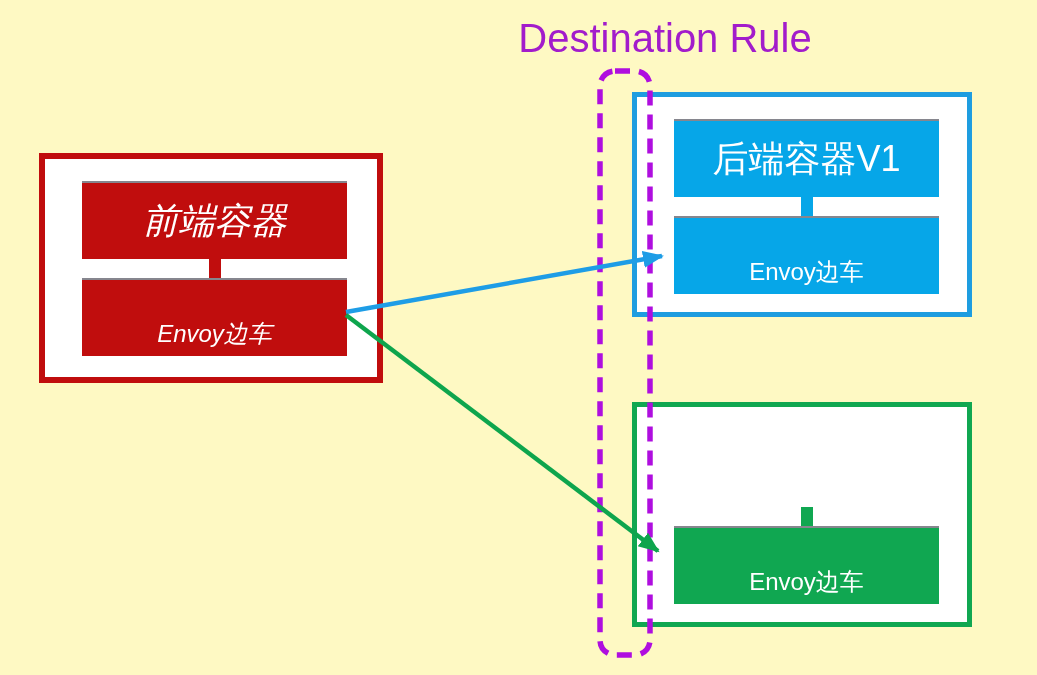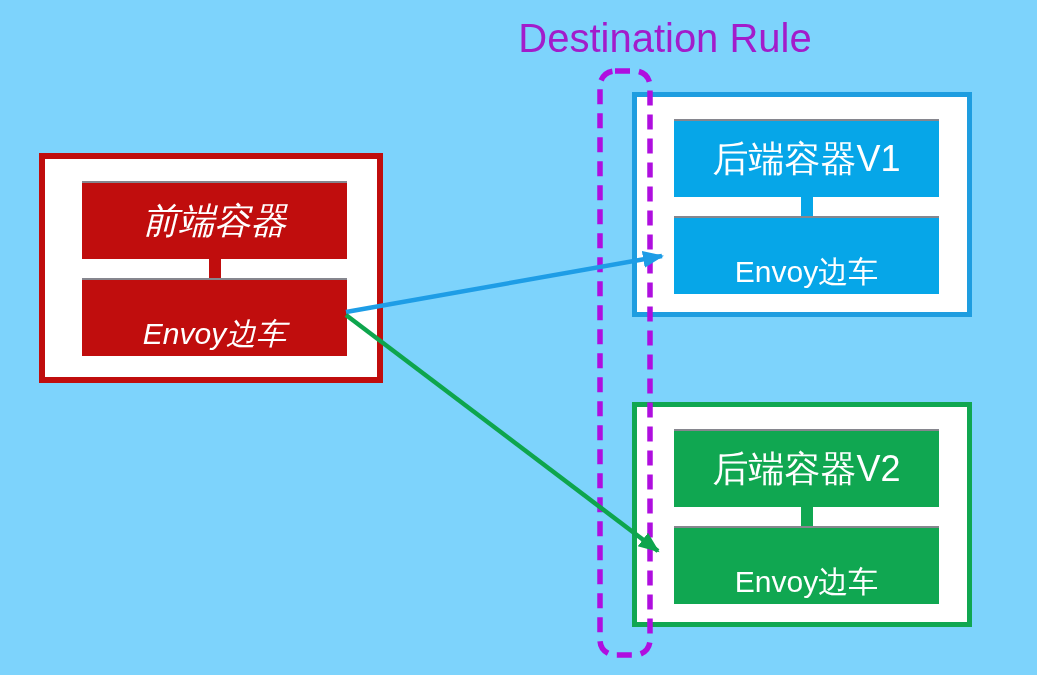--- a/index.html
+++ b/index.html
@@ -1,20 +1,20 @@
 <!DOCTYPE html>
 <html><head>
 <meta charset="utf-8">
 <style>
   html, body { margin: 0; padding: 0; background: #ffffff; }
   #canvas {
     position: relative;
     width: 1037px;
     height: 675px;
-    background: #7dd3fc;
+    background: #fef9c3;
     font-family: "Liberation Sans", "DejaVu Sans", sans-serif;
     overflow: hidden;
   }
 
   
   .diagram-title {
     position: absolute;
     left: 460px;
     top: 14px;
     width: 410px;
@@ -49,21 +49,21 @@
     position: absolute;
     box-sizing: border-box;
     left: 37px; width: 265px; height: 78px;
     display: flex; align-items: center; justify-content: center;
     color: #ffffff;
     border-top: 2px solid #86868e;
   }
   .container-box { top: 22px; }
   .sidecar-box   { top: 119px; }
   .container-box .label { font-size: 36px; }
-  .sidecar-box .label   { font-size: 30px; margin-top: 32px; }
+  .sidecar-box .label   { font-size: 24px; margin-top: 32px; }
   .connector {
     position: absolute;
     left: 164px; top: 100px;
     width: 12px; height: 19px;
   }
   .fill-red   { background: #C00D0D; font-style: italic; }
   .fill-blue  { background: #06A6E8; }
   .fill-green { background: #10A751; }
 
   
@@ -96,23 +96,20 @@
     <div class="inner-box container-box fill-blue">
       <span class="label">后端容器V1</span>
     </div>
     <div class="connector fill-blue"></div>
     <div class="inner-box sidecar-box fill-blue">
       <span class="label">Envoy边车</span>
     </div>
   </div>
 
   <div class="pod pod-backend-v2">
-    <div class="inner-box container-box fill-green">
-      <span class="label">后端容器V2</span>
-    </div>
     <div class="connector fill-green"></div>
     <div class="inner-box sidecar-box fill-green">
       <span class="label">Envoy边车</span>
     </div>
   </div>
 
   <svg id="overlay" viewBox="0 0 1037 675" xmlns="http://www.w3.org/2000/svg">
     <defs>
       <marker id="ah-blue" markerUnits="userSpaceOnUse" markerWidth="24" markerHeight="20" refX="19" refY="8.5" orient="auto">
         <path d="M0,0 L21,8.5 L0,17 Z" fill="#1E9DE6"></path>

